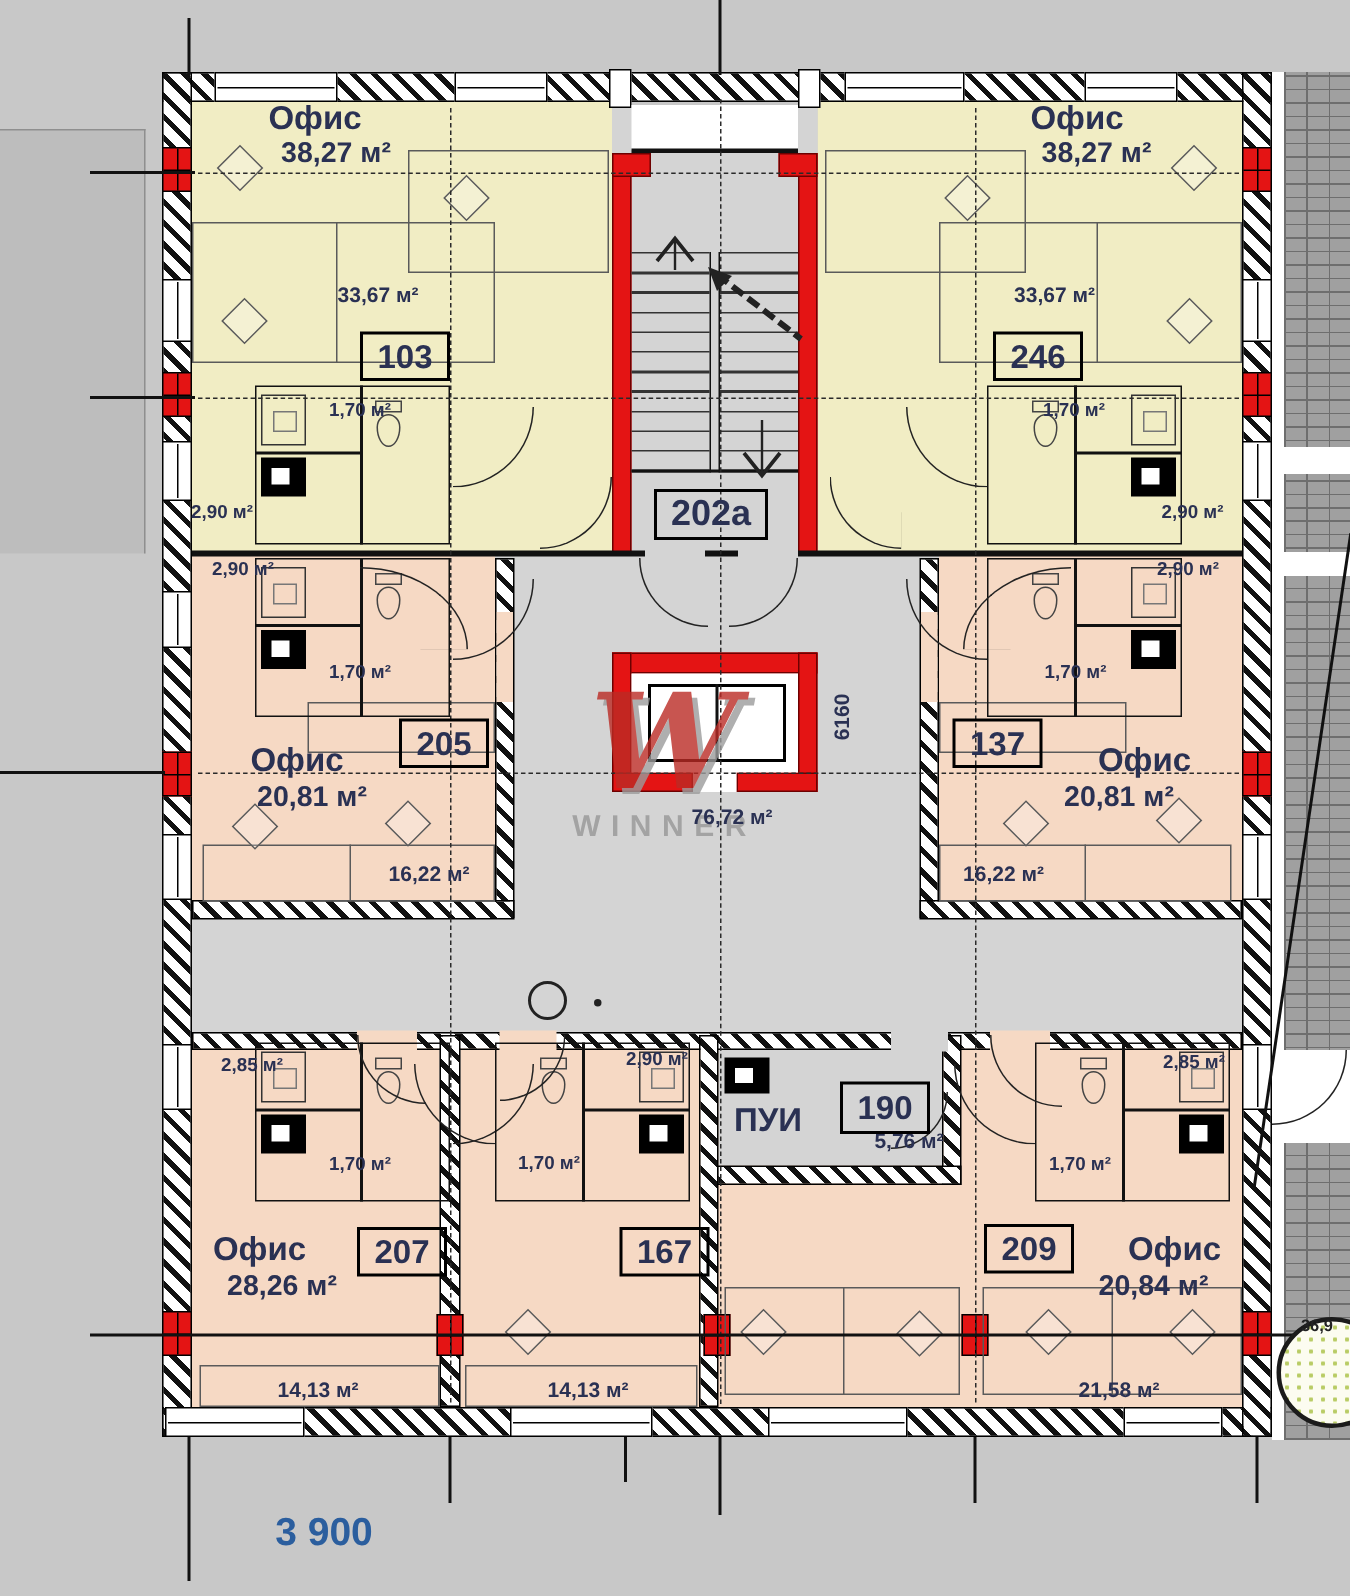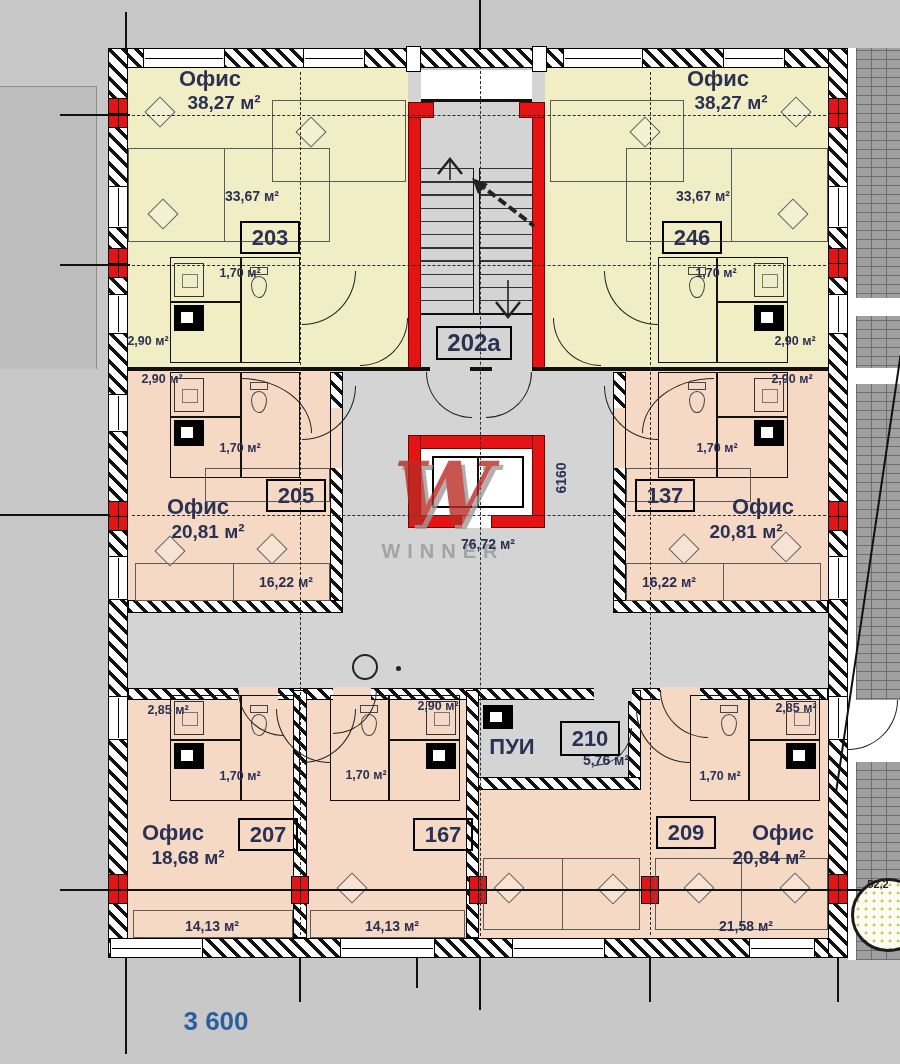--- a/index.html
+++ b/index.html
@@ -323,21 +323,21 @@
   </div>
 
   <div class="abs bush" style="left:851px;top:878px;width:74px;height:74px;z-index:22"></div>
 
   <span class="lbl t-lg" style="left:210px;top:66px">Офис</span>
   <span class="lbl t-md" style="left:224px;top:92px">38,27 м²</span>
   <span class="lbl t-sm" style="left:252px;top:188px">33,67 м²</span>
   <span class="lbl t-xs" style="left:240px;top:266px">1,70 м²</span>
   <span class="lbl t-xs" style="left:148px;top:334px">2,90 м²</span>
   <div class="numbox" style="left:240px;top:221px;width:60px;height:33px">
-      <span>203</span>
+      <span>103</span>
     </div>
 
   <span class="lbl t-lg" style="left:718px;top:66px">Офис</span>
   <span class="lbl t-md" style="left:731px;top:92px">38,27 м²</span>
   <span class="lbl t-sm" style="left:703px;top:188px">33,67 м²</span>
   <span class="lbl t-xs" style="left:716px;top:266px">1,70 м²</span>
   <span class="lbl t-xs" style="left:795px;top:334px">2,90 м²</span>
   <div class="numbox" style="left:662px;top:221px;width:60px;height:33px">
       <span>246</span>
     </div>
@@ -362,43 +362,43 @@
   <span class="lbl t-lg" style="left:763px;top:494px">Офис</span>
   <span class="lbl t-md" style="left:746px;top:521px">20,81 м²</span>
   <span class="lbl t-sm" style="left:669px;top:574px">16,22 м²</span>
   <div class="numbox" style="left:635px;top:479px;width:60px;height:33px">
       <span>137</span>
     </div>
 
   <span class="lbl t-xs" style="left:168px;top:703px">2,85 м²</span>
   <span class="lbl t-xs" style="left:240px;top:769px">1,70 м²</span>
   <span class="lbl t-lg" style="left:173px;top:820px">Офис</span>
-  <span class="lbl t-md" style="left:188px;top:847px">18,68 м²</span>
+  <span class="lbl t-md" style="left:188px;top:847px">28,26 м²</span>
   <span class="lbl t-sm" style="left:212px;top:918px">14,13 м²</span>
   <div class="numbox" style="left:238px;top:818px;width:60px;height:33px">
       <span>207</span>
     </div>
 
   <span class="lbl t-xs" style="left:438px;top:699px">2,90 м²</span>
   <span class="lbl t-xs" style="left:366px;top:768px">1,70 м²</span>
   <span class="lbl t-sm" style="left:392px;top:918px">14,13 м²</span>
   <div class="numbox" style="left:413px;top:818px;width:60px;height:33px">
       <span>167</span>
     </div>
 
   <span class="lbl t-lg" style="left:512px;top:734px">ПУИ</span>
   <span class="lbl t-sm" style="left:606px;top:752px">5,76 м²</span>
   <div class="numbox" style="left:560px;top:721px;width:60px;height:35px">
-      <span>210</span>
+      <span>190</span>
     </div>
 
   <span class="lbl t-xs" style="left:796px;top:701px">2,85 м²</span>
   <span class="lbl t-xs" style="left:720px;top:769px">1,70 м²</span>
   <span class="lbl t-lg" style="left:783px;top:820px">Офис</span>
   <span class="lbl t-md" style="left:769px;top:847px">20,84 м²</span>
   <span class="lbl t-sm" style="left:746px;top:918px">21,58 м²</span>
   <div class="numbox" style="left:656px;top:816px;width:60px;height:33px">
       <span>209</span>
     </div>
 
-  <span class="lbl t-dim" style="left:216px;top:1006px">3 600</span>
-  <span class="lbl t-xxs" style="left:878px;top:878px">52,2</span>
+  <span class="lbl t-dim" style="left:216px;top:1006px">3 900</span>
+  <span class="lbl t-xxs" style="left:878px;top:878px">36,9</span>
 </div>
 
 </body></html>

